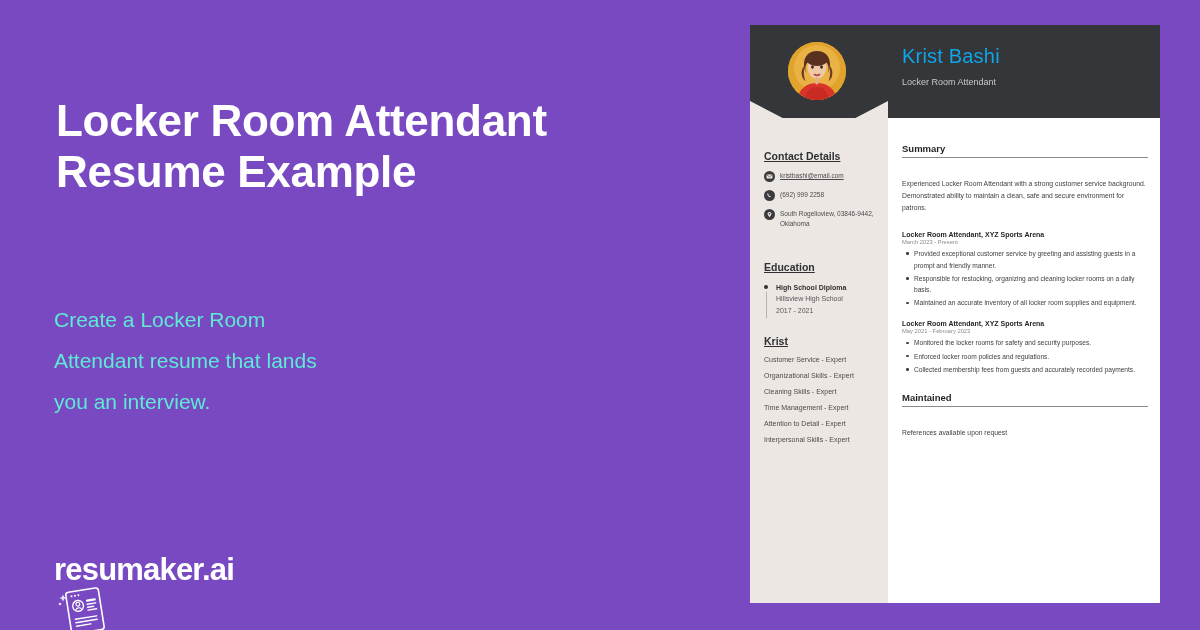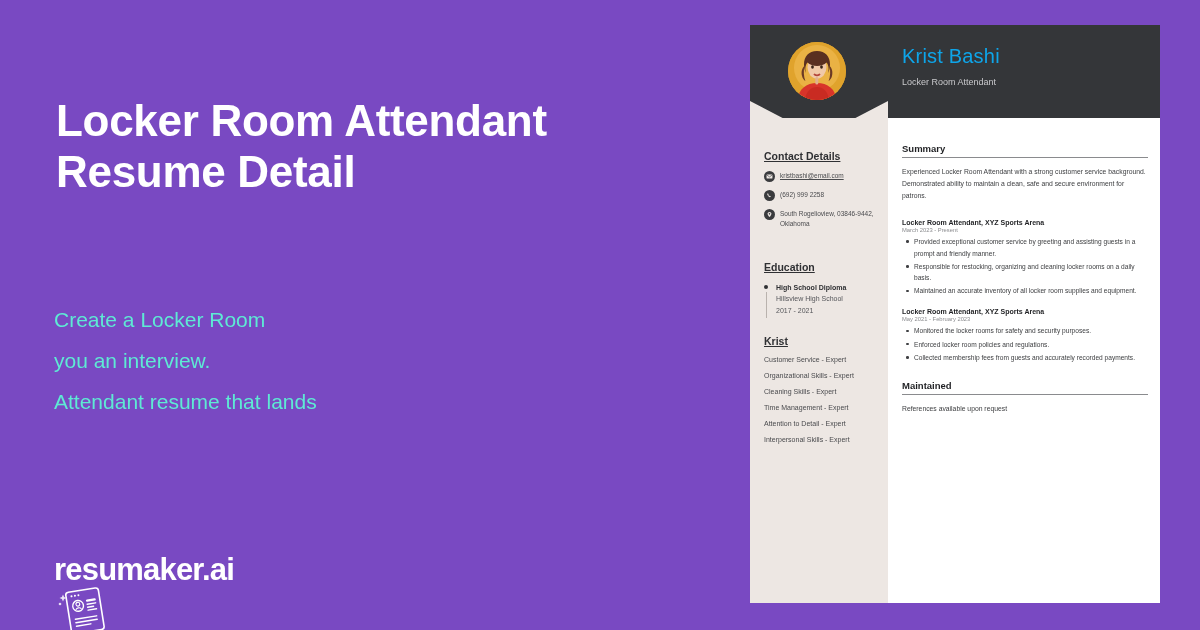--- a/index.html
+++ b/index.html
@@ -118,21 +118,21 @@
 
   .skill { font-size:7px; color:#4a4b4e; margin-bottom:9px; }
 
   .gap-24 { height:24px; }
   .gap-18 { height:18px; }
 
   
   .main-col { position:absolute; left:152px; top:118px; width:246px; }
   .sec-h {
     font-size:9.5px; font-weight:700; color:#1f2023;
-    padding-bottom:3px; margin-bottom:8px;
+    padding-bottom:3px; margin-bottom:20px;
     border-bottom:1.5px solid #8a8b8e;
   }
   .sec-p { font-size:6.8px; color:#3f4043; line-height:1.75; }
   .job-title { font-size:7px; font-weight:700; color:#1f2023; margin-top:2px; }
   .job-date { font-size:5.8px; color:#8b8c8f; margin-top:1.5px; margin-bottom:3px; }
   .b-list { list-style:none; }
   .b-item {
     position:relative; padding-left:12px;
     font-size:6.6px; color:#3f4043; line-height:1.72;
     margin-bottom:2px;
@@ -144,27 +144,27 @@
   .sec-gap { height:15px; }
   .job-gap { height:7px; }
 </style>
 </head>
 <body>
 
 <div class="promo">
 
   <div class="promo-headline">
     <div>Locker Room Attendant</div>
-    <div>Resume Detail</div>
+    <div>Resume Example</div>
   </div>
 
   <div class="promo-sub">
     <div>Create a Locker Room</div>
+    <div>Attendant resume that lands</div>
     <div>you an interview.</div>
-    <div>Attendant resume that lands</div>
   </div>
 
   <div class="logo">
     <span class="logo-word">resumaker.ai</span>
     <span class="logo-mark">
       <svg width="56" height="70" viewBox="0 0 56 70" fill="none">
         <g transform="rotate(-9 28 34)">
           <rect x="12" y="16" width="33" height="42" rx="3" stroke="#ffffff" stroke-width="1.6" fill="none"></rect>
           <circle cx="22.5" cy="31" r="5.4" stroke="#ffffff" stroke-width="1.4" fill="none"></circle>
           <circle cx="22.5" cy="29.3" r="1.9" stroke="#ffffff" stroke-width="1.1" fill="none"></circle>

